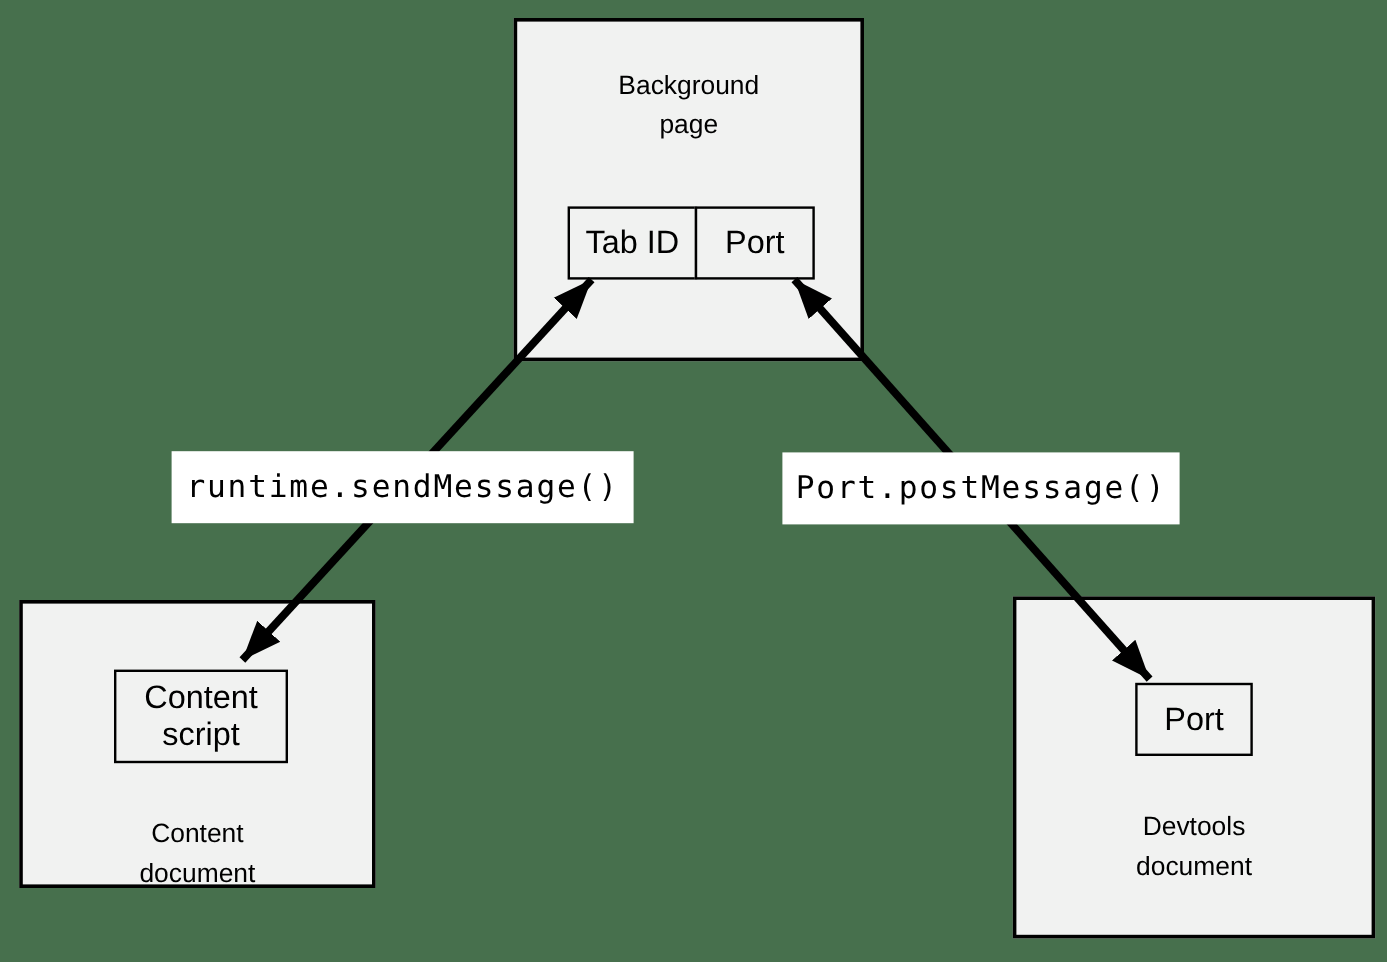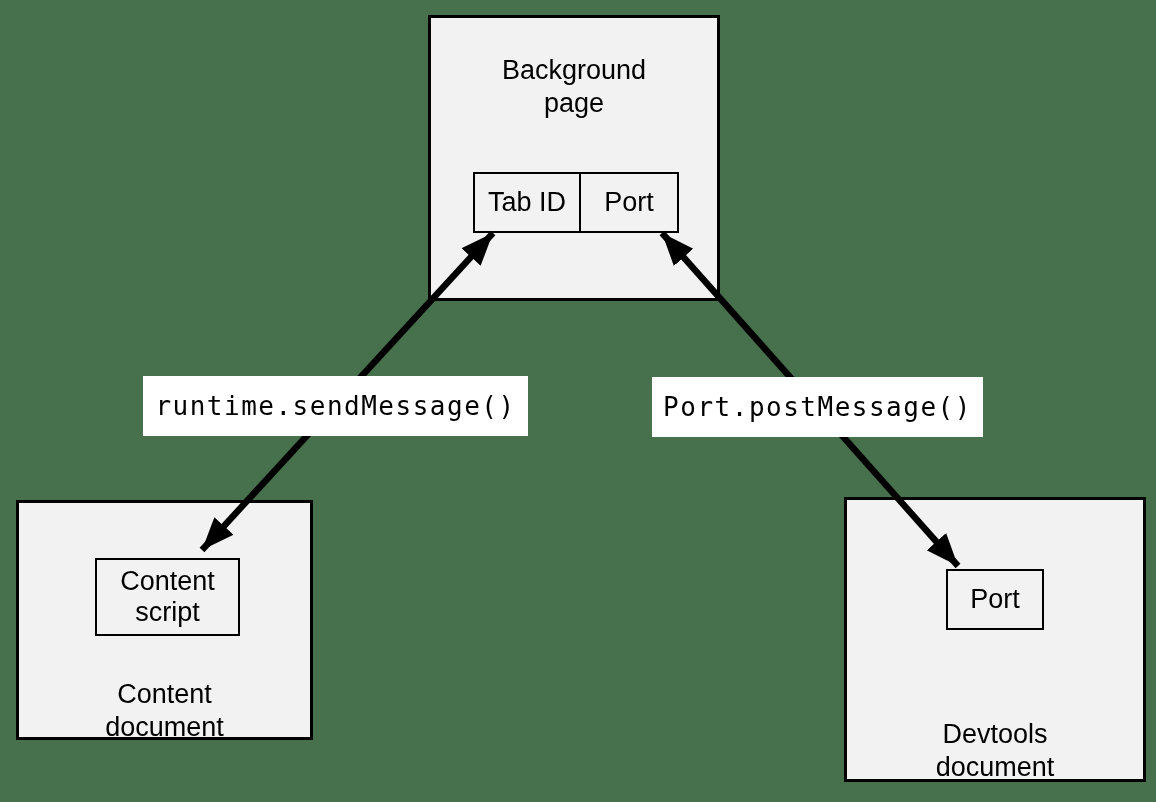--- a/index.html
+++ b/index.html
@@ -20,21 +20,21 @@
     position: absolute;
     background: #F1F2F1;
     border: 3px solid #000;
     box-sizing: border-box;
   }
   .panel-title {
     position: absolute;
     left: 0;
     width: 100%;
     text-align: center;
-    font-size: 27px;
+    font-size: 22px;
     line-height: 33px;
     white-space: pre-line;
   }
   .cell {
     position: absolute;
     background: #F1F2F1;
     border: 2px solid #000;
     box-sizing: border-box;
     display: flex;
     align-items: center;
@@ -81,21 +81,21 @@
   #bg-port-box { width: 100px; height: 61px; margin-left: -2px; }
 
   
   #content-document { left: 16px; top: 500px; width: 297px; height: 240px; }
   #content-script-box { left: 76px; top: 55px; width: 145px; height: 78px; }
   #content-document .panel-title { top: 175px; }
 
   
   #devtools-document { left: 844px; top: 497px; width: 302px; height: 285px; }
   #devtools-port-box { left: 99px; top: 69px; width: 98px; height: 61px; }
-  #devtools-document .panel-title { top: 172px; margin-top: 46px; }
+  #devtools-document .panel-title { top: 172px; }
 
   
   #label-runtime-sendmessage { left: 143px; top: 376px; width: 385px; height: 60px; }
   #label-port-postmessage   { left: 652px; top: 377px; width: 331px; height: 60px; }
 </style>
 </head>
 <body>
 
 <div class="stage">
 

